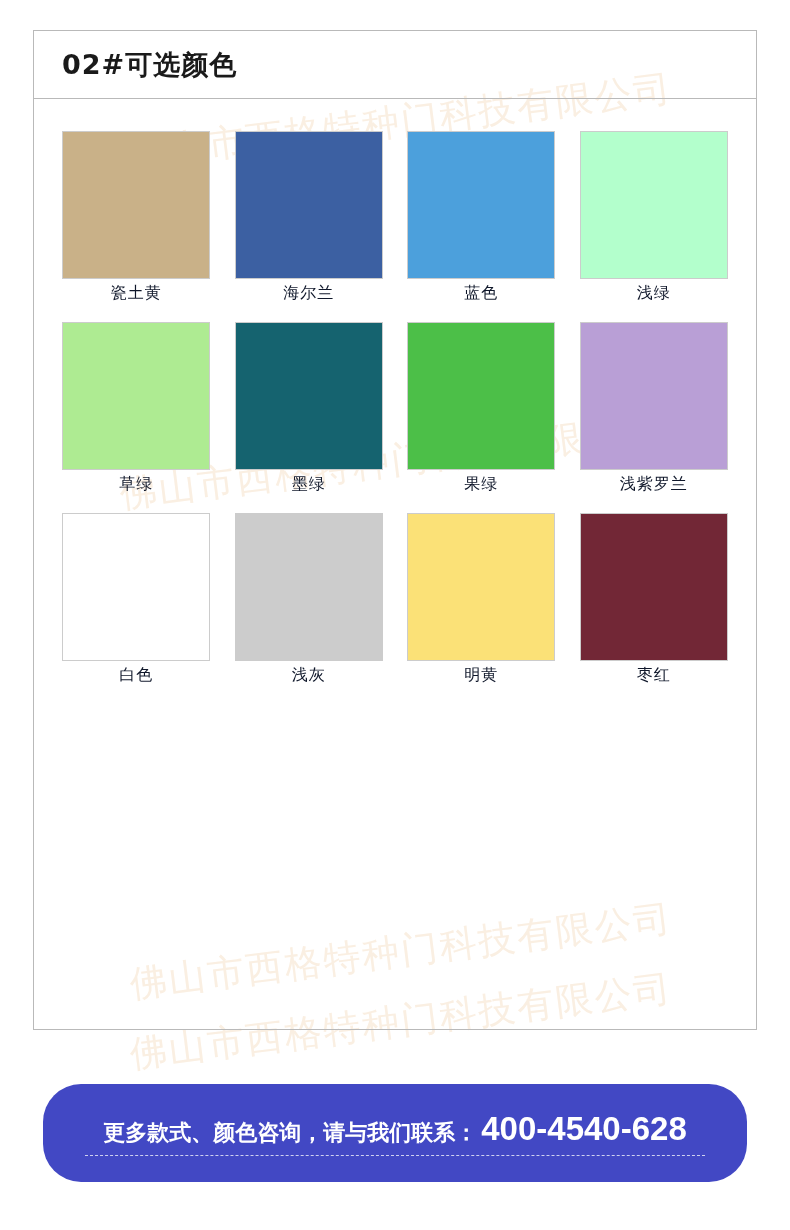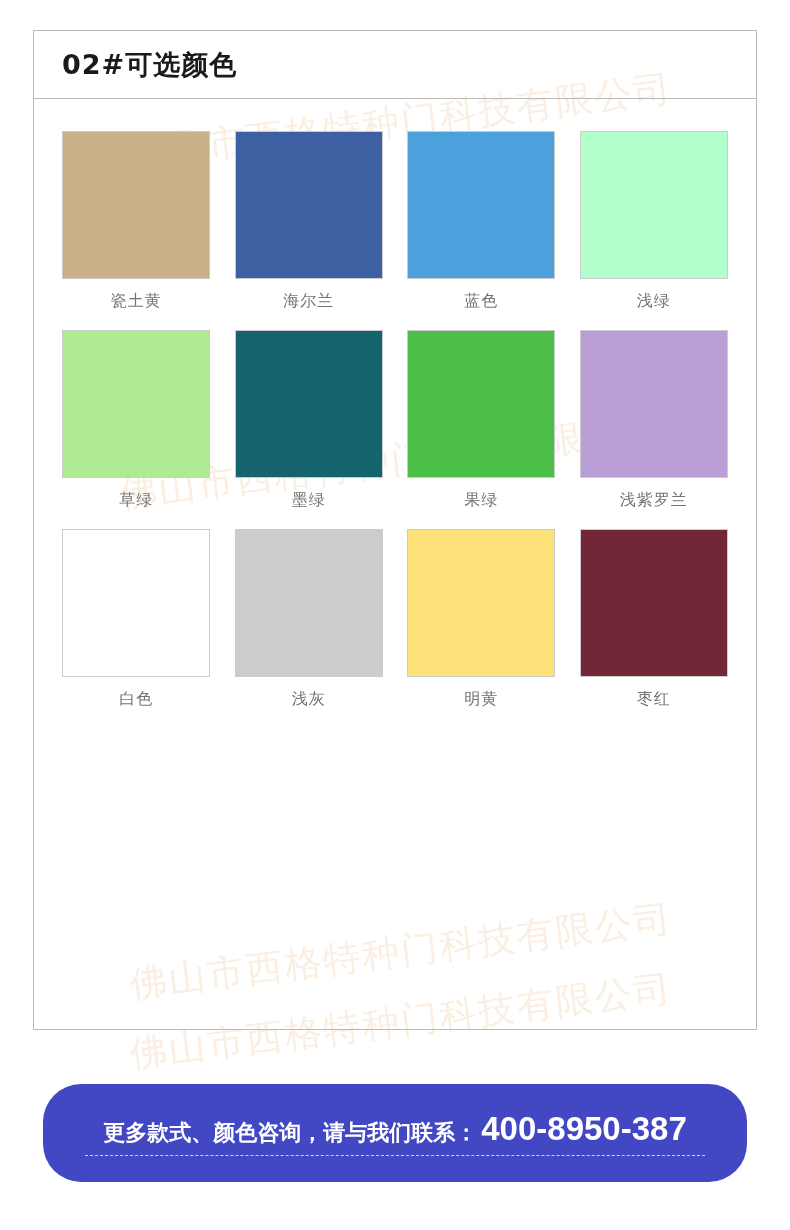--- a/index.html
+++ b/index.html
@@ -80,24 +80,24 @@
     flex-direction: column;
     align-items: center;
   }
   .swatch-chip {
     width: 148px;
     height: 148px;
     border: 1px solid #cccccc;
     box-sizing: border-box;
   }
   .swatch-label {
-    margin-top: 12px;
+    margin-top: 4px;
     font-family: Liberation Sans, sans-serif;
     font-size: 16px;
-    color: #737373;
+    color: #0f172a;
     letter-spacing: 1px;
     white-space: nowrap;
   }
 
   
   #contact-banner {
     position: absolute;
     left: 43px;
     top: 1084px;
     width: 704px;
@@ -218,16 +218,16 @@
       <div class="swatch-chip" style="background: rgb(114, 39, 54);"></div>
       <div class="swatch-label">枣红</div>
     </div>
 
   </div>
 </div>
 
 <div id="contact-banner" style="background: rgb(66, 72, 196);">
   <div id="contact-line" style="color: rgb(255, 255, 255);">
     <span id="contact-text">更多款式、颜色咨询，请与我们联系：</span>
-    <span id="contact-phone">400-8950-387</span>
+    <span id="contact-phone">400-4540-628</span>
   </div>
   <div id="contact-divider"></div>
 </div>
 
 </body></html>

